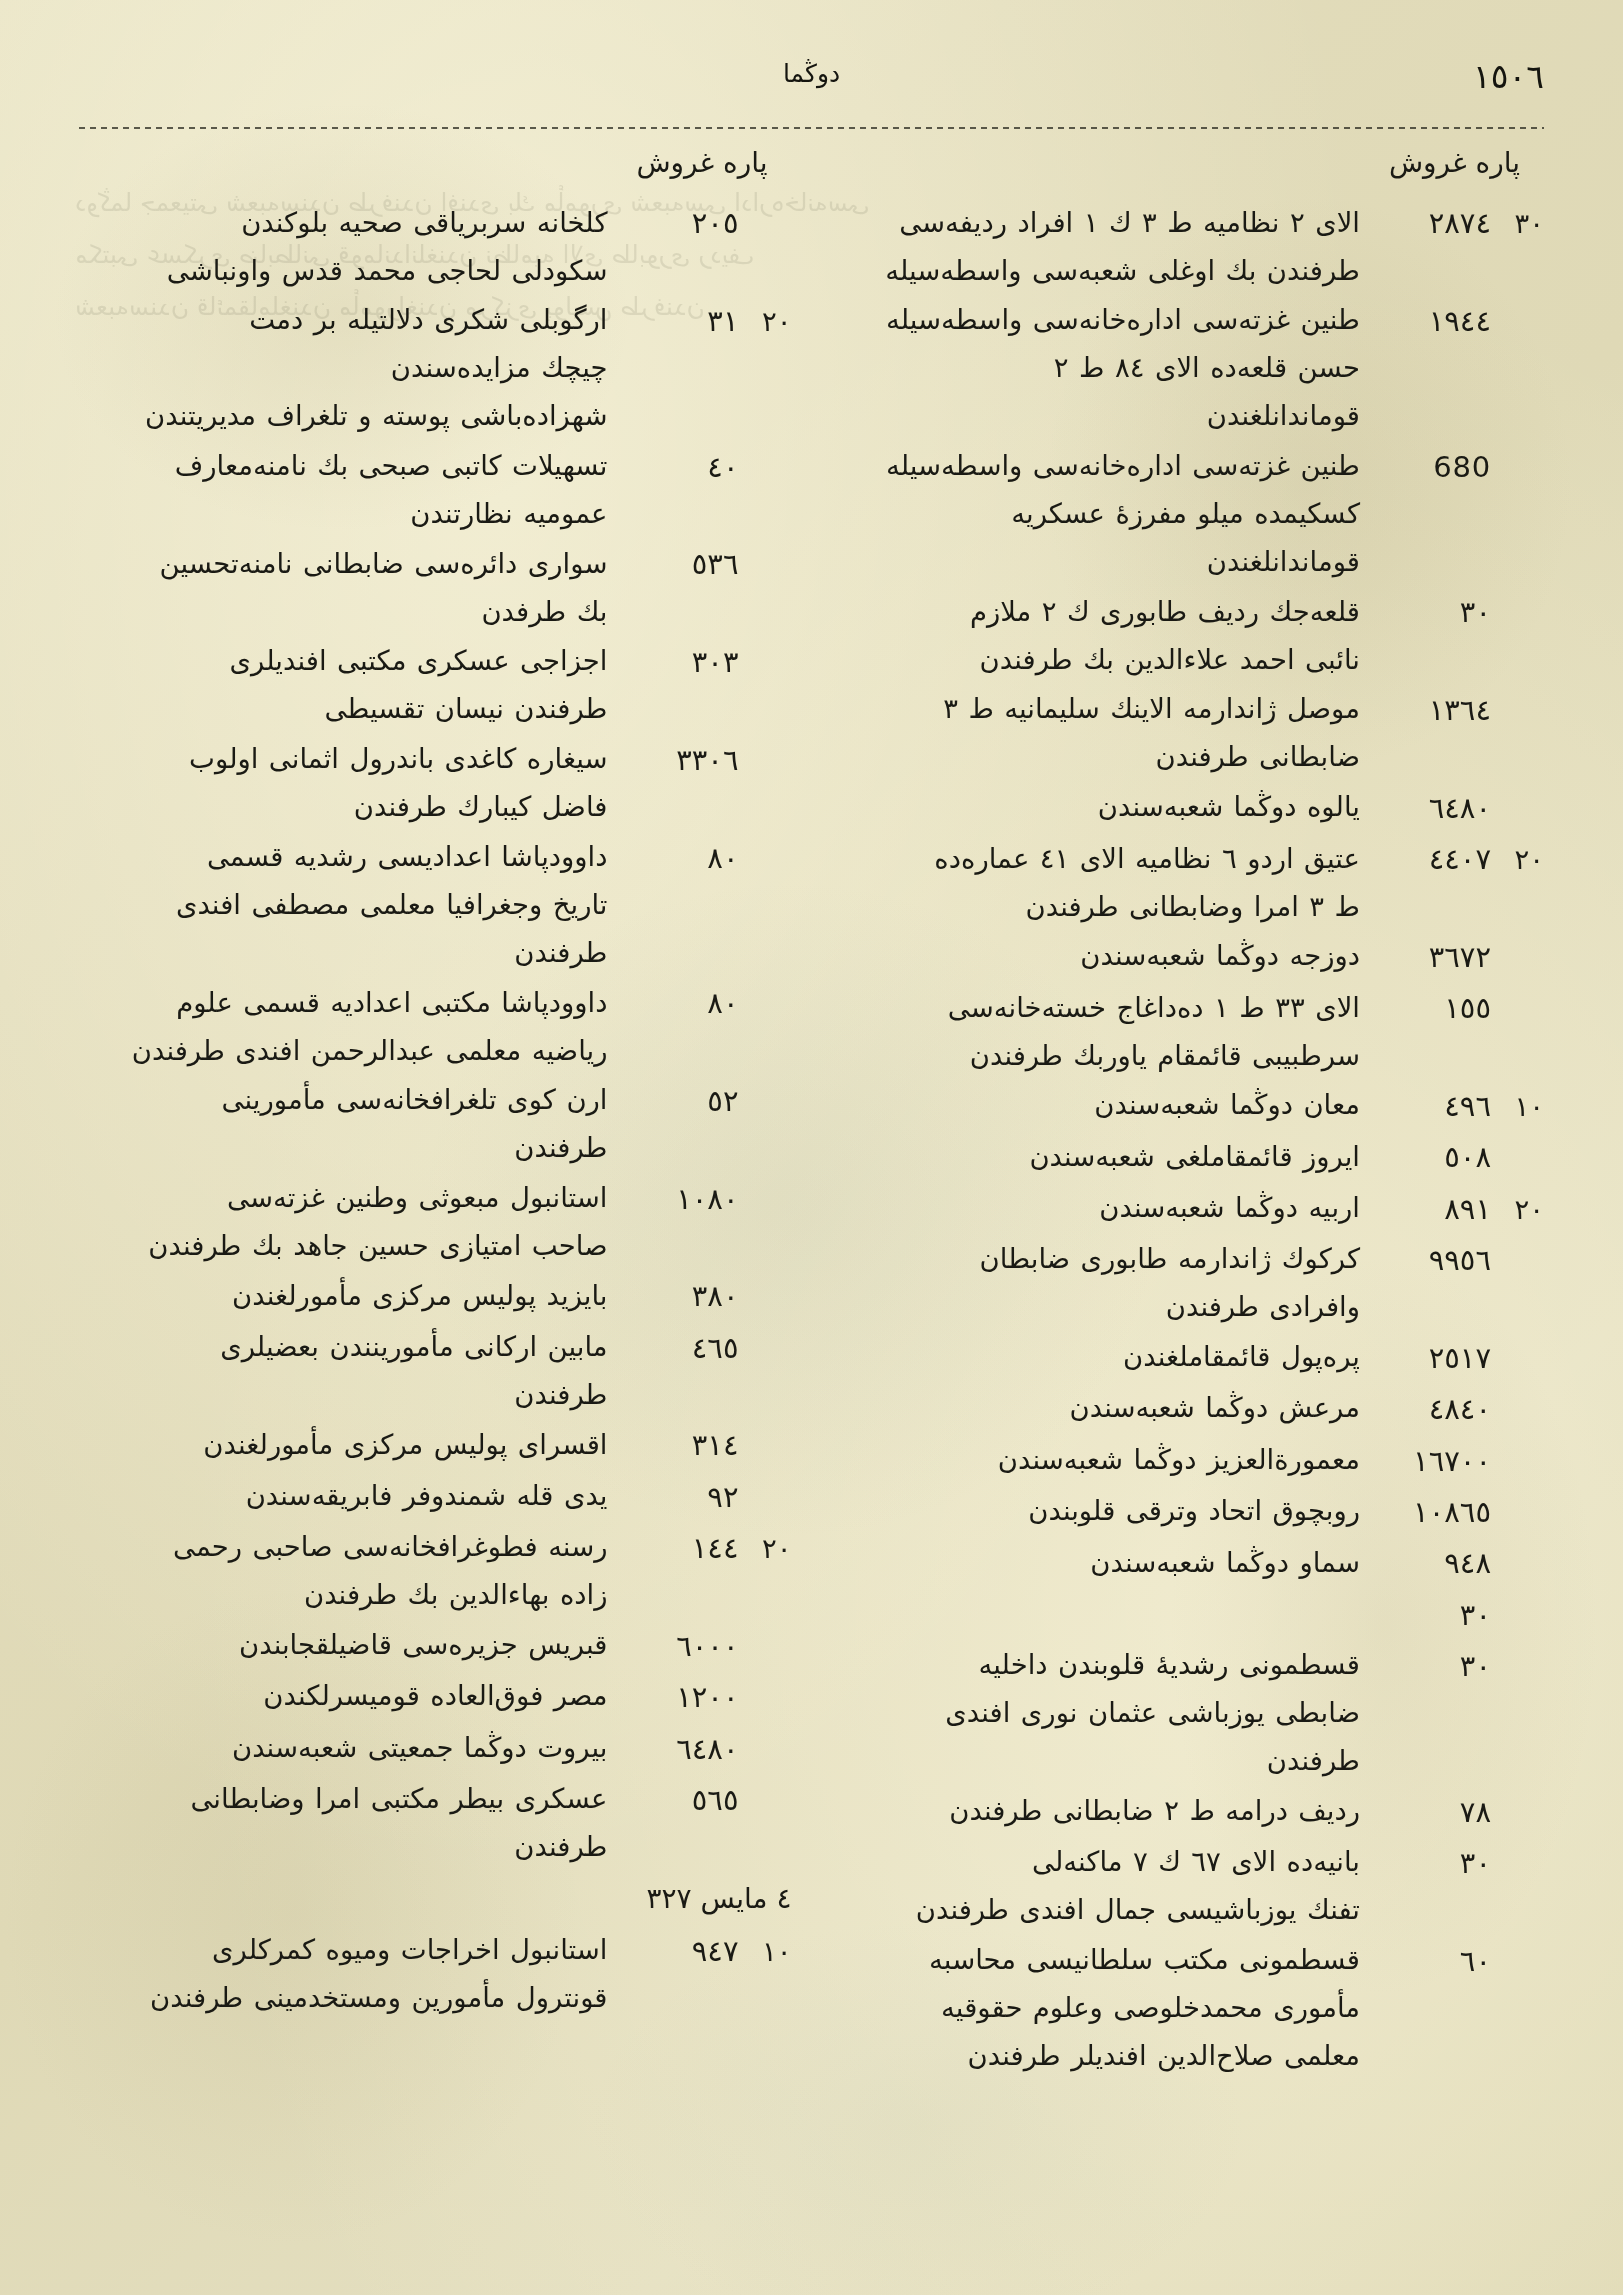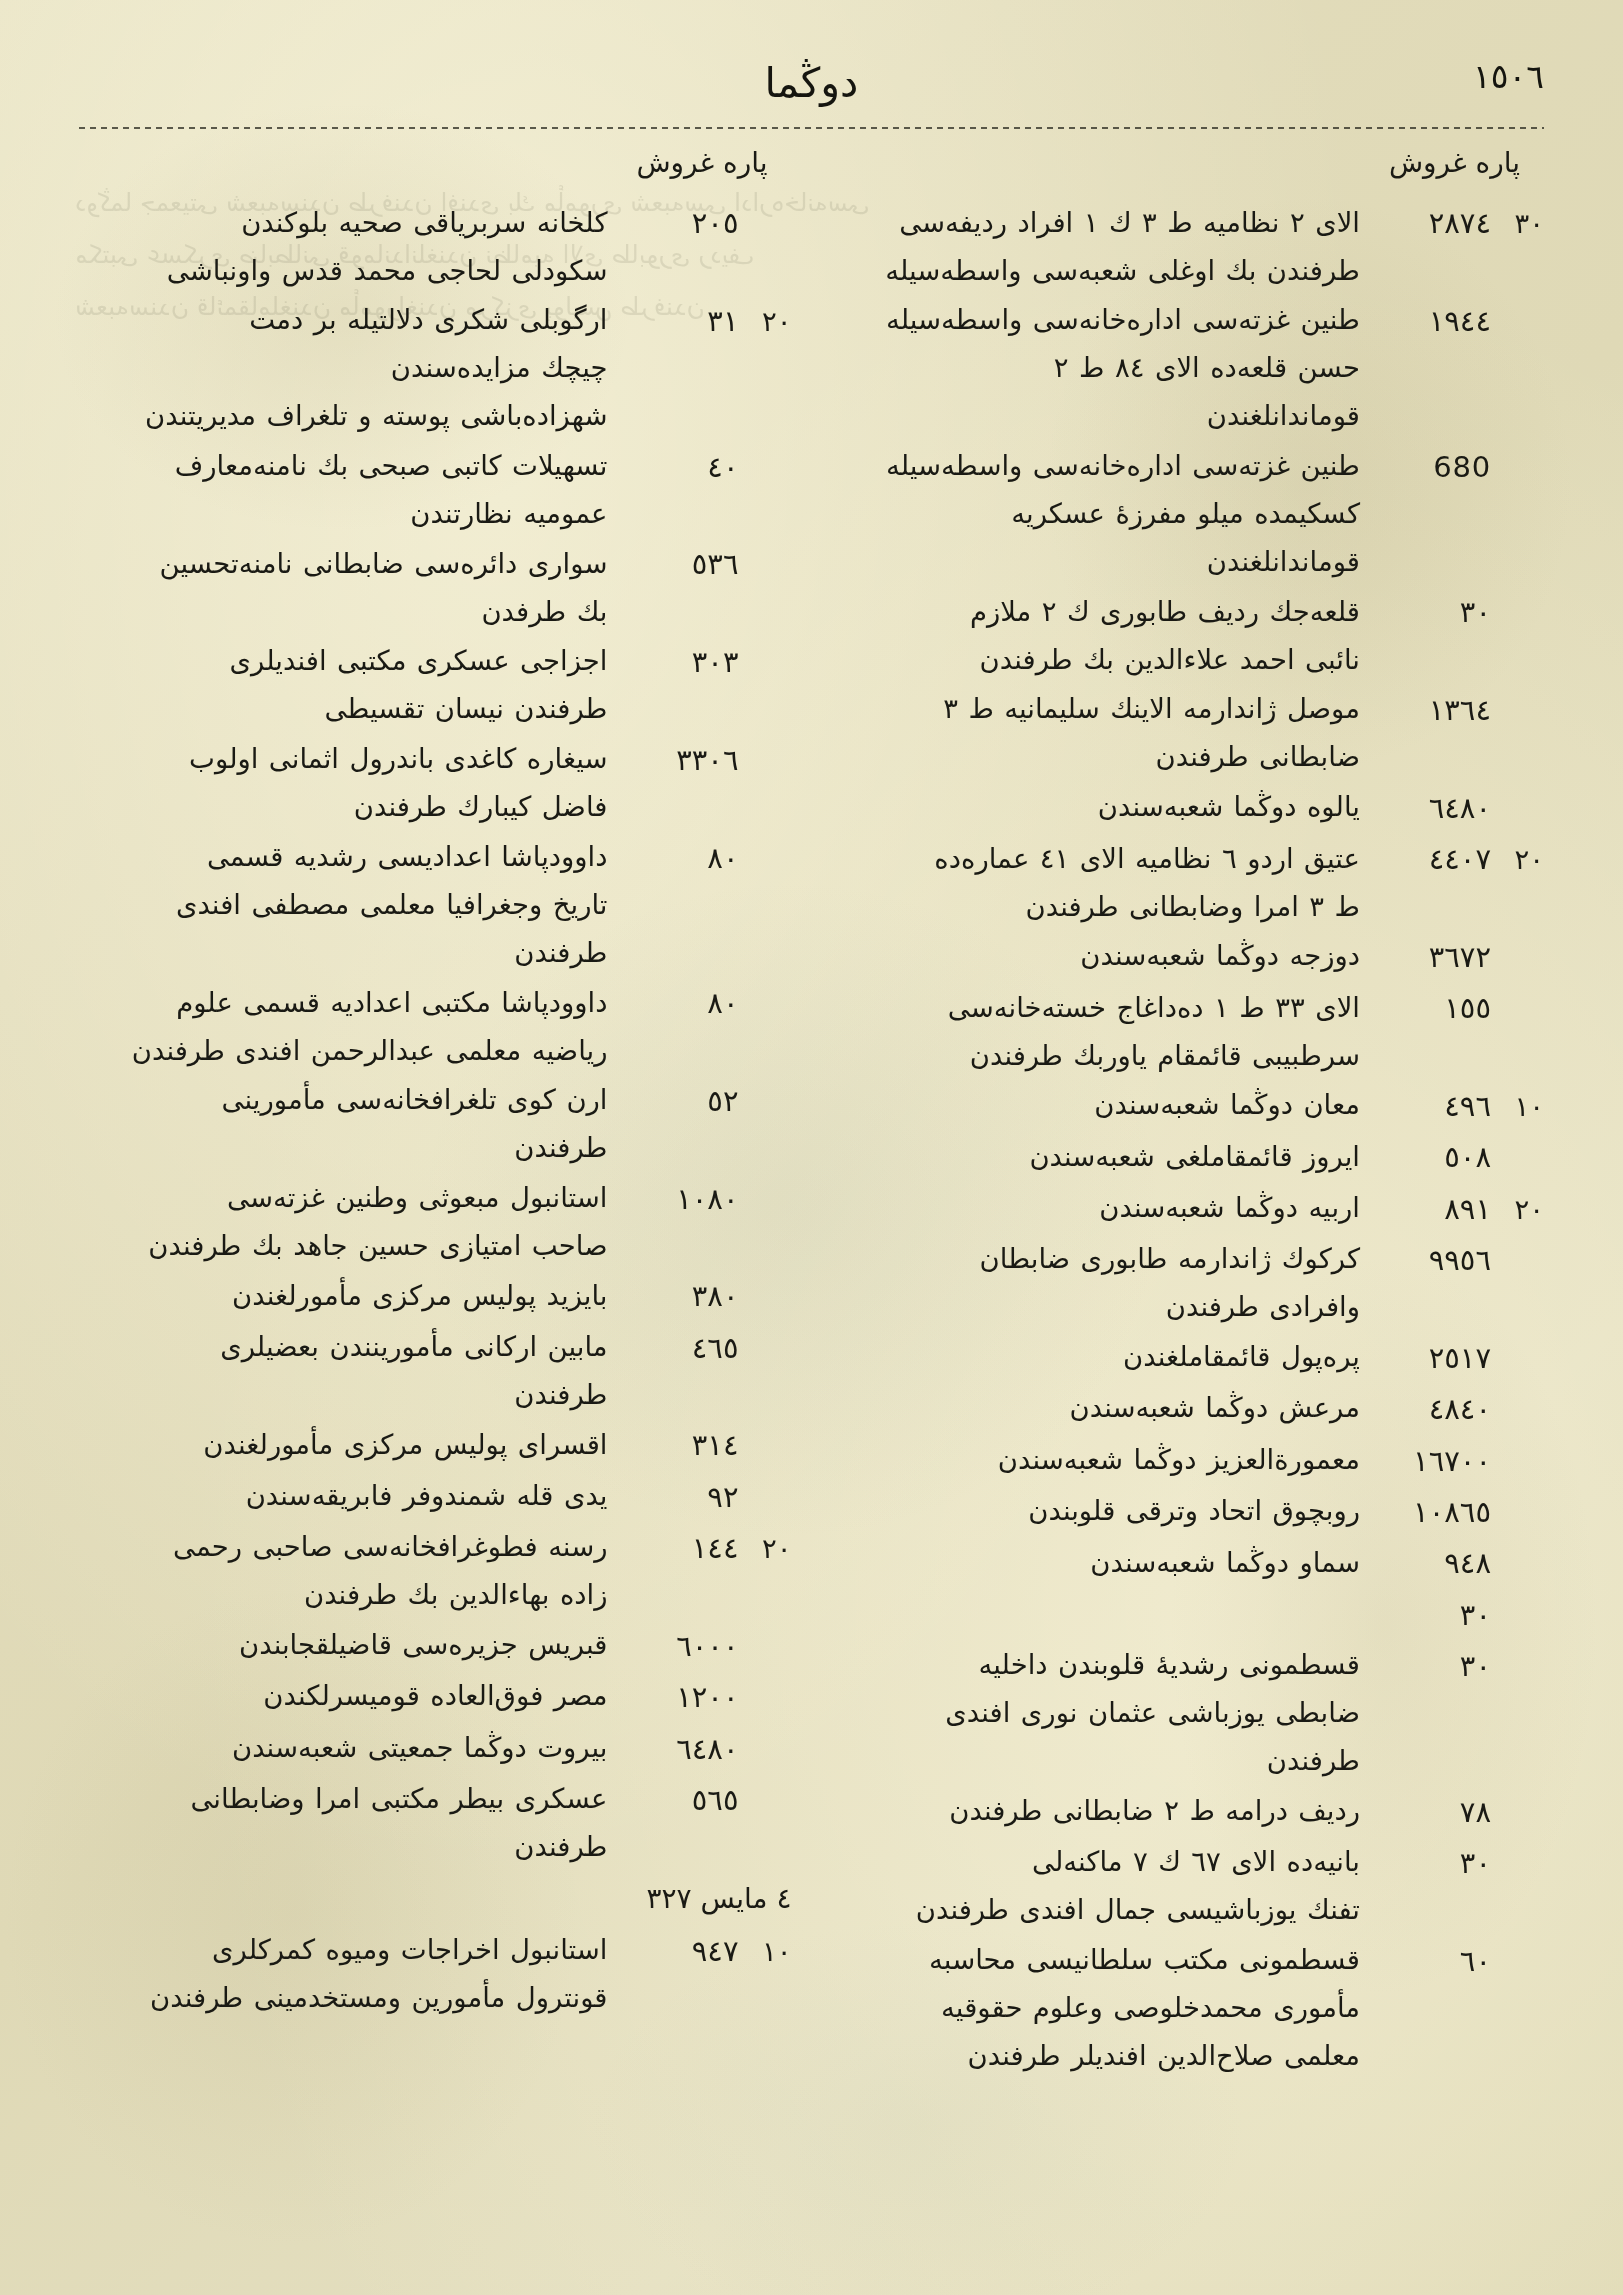--- a/index.html
+++ b/index.html
@@ -64,21 +64,21 @@
     top: 0;
     font-size: 33px;
     letter-spacing: 1.7px;
     color: #15150f;
   }
   .running-head {
     position: absolute;
     left: 50%;
     top: 1.7px;
     transform: translateX(-50%);
-    font-size: 41px;
+    font-size: 25px;
     color: #15150f;
   }
   .rule {
     position: absolute;
     left: 79px;
     right: 79px;
     top: 127px;
     height: 1.7px;
     background: repeating-linear-gradient(to right,
       rgba(40,40,30,0.75) 0 5.8px, rgba(40,40,30,0) 5.8px 11px);

